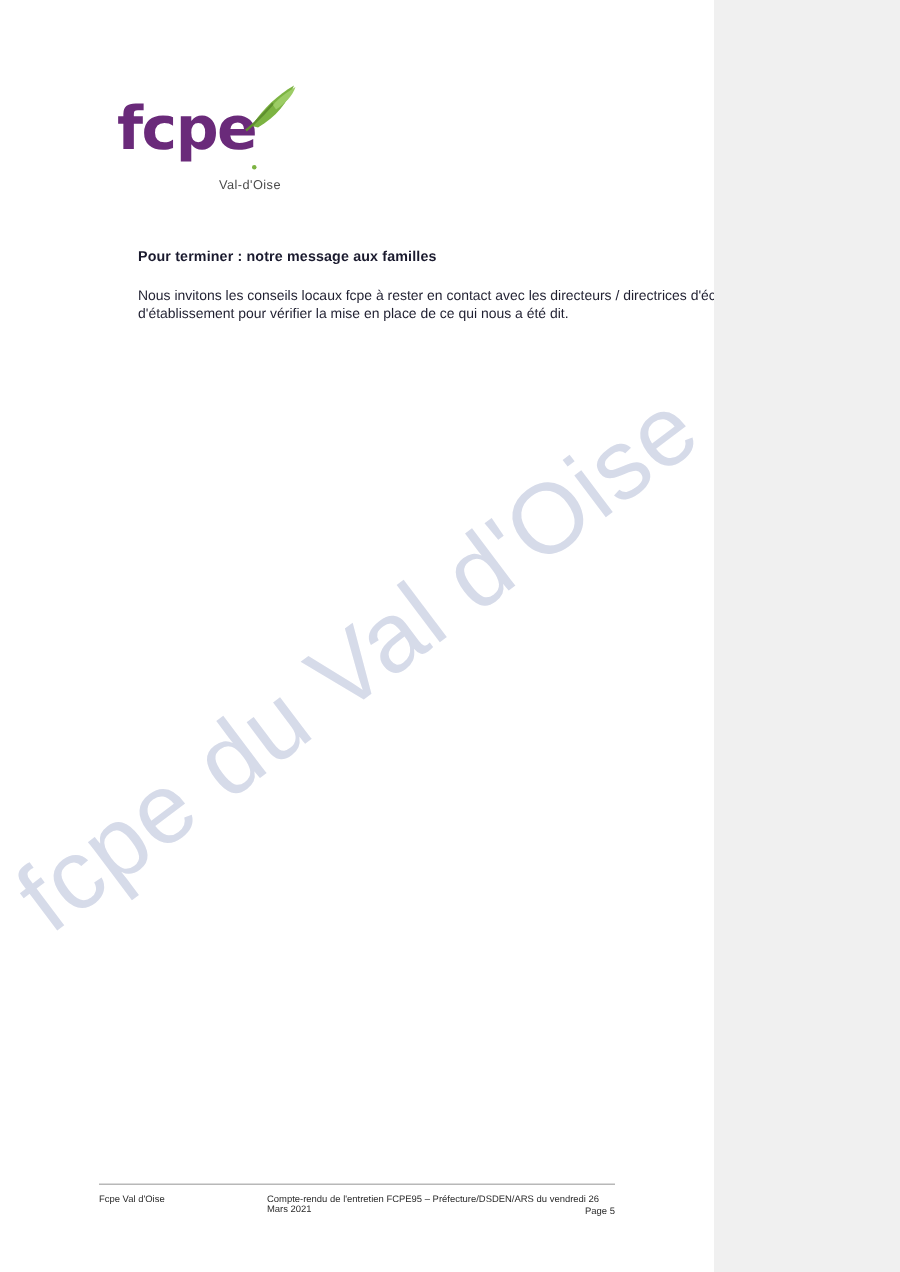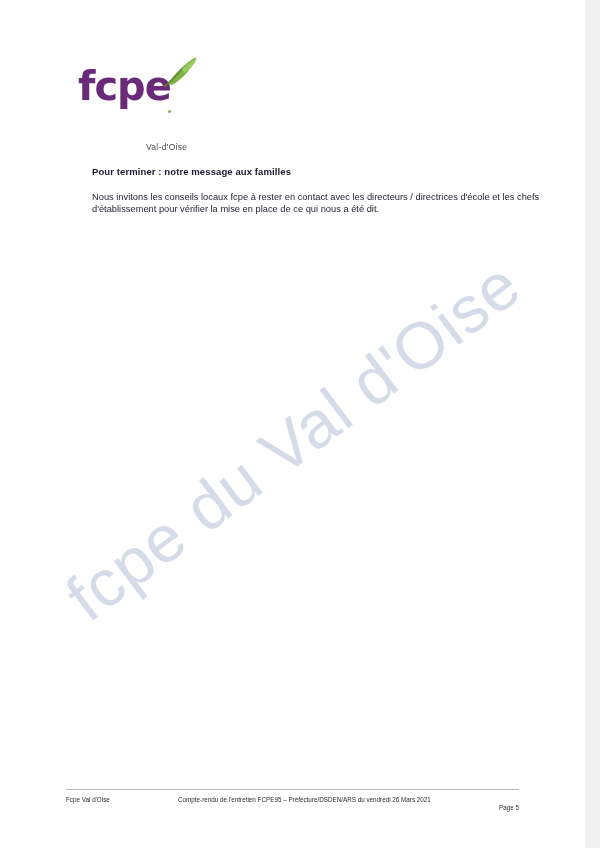--- a/index.html
+++ b/index.html
@@ -6,21 +6,21 @@
   html, body {
     margin: 0;
     padding: 0;
     background: #f0f0f0;
   }
   body {
     font-family: "Liberation Sans", sans-serif;
   }
   .page {
     position: relative;
-    width: 585px;
+    width: 476px;
     height: 848px;
     background: #ffffff;
     overflow: hidden;
   }
 
   
   .watermark {
     position: absolute;
     left: 50%;
     top: 52%;
@@ -61,21 +61,20 @@
     width: 38px;
     height: 34px;
   }
   .logo-sub {
     position: absolute;
     left: 68px;
     top: 70px;
     font-size: 8.5px;
     color: #4a4a4a;
     letter-spacing: 0.3px;
-    margin-top: 24px;
   }
   .logo-dot {
     position: absolute;
     left: 90px;
     top: 62px;
     width: 3px;
     height: 3px;
     border-radius: 50%;
     background: #7cb342;
   }

